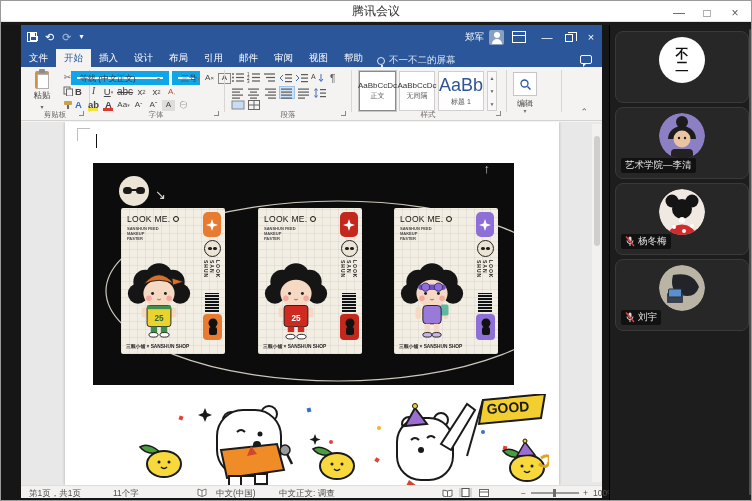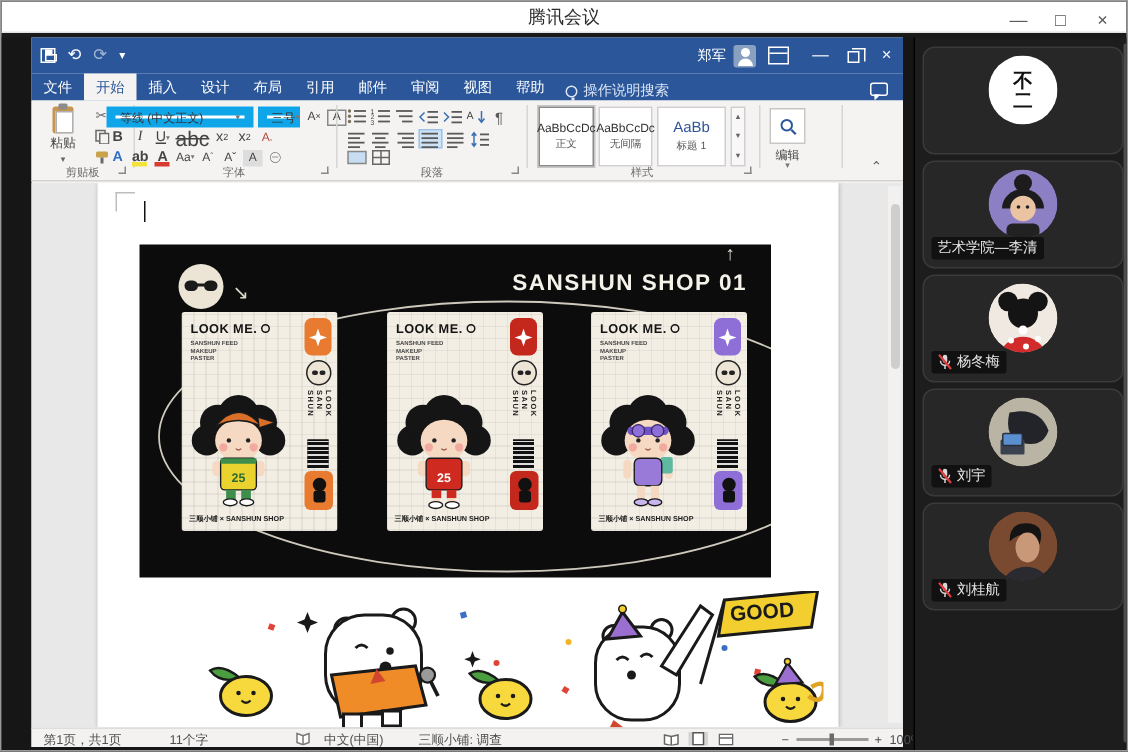--- a/index.html
+++ b/index.html
@@ -57,30 +57,30 @@
 .clip-ic:after{content:"";position:absolute;left:4px;top:-2px;width:6px;height:4px;background:#8c8c8c;border-radius:1px}
 .paste-lbl{font-size:8.5px;color:#444}
 .mini-col{position:absolute;left:40px;top:4px;display:flex;flex-direction:column;gap:2px}
 .mini-ic{width:13px;height:12px;display:flex;align-items:center;justify-content:center;color:#6a6a6a;font-size:9px}
 .combo{position:absolute;background:#fff;border:6px solid #0ea5e9;height:14px;display:flex;align-items:center;padding:0 3px;font-size:8px;color:#333;white-space:nowrap}
 .combo .car{margin-left:auto;font-size:6px;color:#777}
 .frow{position:absolute;display:flex;align-items:center;gap:2px}
 .fic{min-width:13px;height:12px;display:flex;align-items:center;justify-content:center;color:#444;font-size:9.5px;line-height:1}
 .fic sub,.fic sup{font-size:6px}
 .fic .u{text-decoration:underline}
-.fic .st{text-decoration:line-through;font-size:14px}
+.fic .st{text-decoration:line-through;font-size:10px}
 .fontcolor{position:relative;font-weight:bold}
 .fontcolor:after{content:"";position:absolute;left:1px;bottom:0;width:10px;height:3px;background:#d83b2e}
 .hilite{position:relative;font-weight:bold;color:#444}
 .hilite:after{content:"";position:absolute;left:1px;bottom:0;width:10px;height:3px;background:#f3e13c}
 .texteffect{color:#2f6fc4;font-weight:bold}
 .stylebox{position:absolute;top:4px;height:40px;background:#fff;border:1px solid #d0cece;display:flex;flex-direction:column;align-items:center;justify-content:center}
 .stylebox.sel{border:1px solid #8a8a8a;box-shadow:0 0 0 1px #c7c7c7}
 .st-prev{font-size:8px;color:#333;white-space:nowrap}
-.st-prev.big{font-size:10px;color:#2f5496}
+.st-prev.big{font-size:18px;color:#2f5496}
 .st-name{font-size:7px;color:#555;margin-top:1px}
 .st-scroll{position:absolute;top:4px;display:flex;flex-direction:column;width:10px;height:40px;border:1px solid #d0cece;background:#f8f8f8;align-items:center;justify-content:space-around;font-size:5px;color:#666}
 .edit-btn{position:absolute;top:5px;width:24px;height:24px;border:1px solid #c8c6c4;background:#fff;display:flex;align-items:center;justify-content:center}
 .edit-lbl{position:absolute;font-size:8px;color:#444;text-align:center}
 .chev{position:absolute;right:14px;bottom:3px;color:#666;font-size:9px}
 
 
 .w-doc{position:absolute;left:0;top:97px;width:100%;height:363px;background:#e9e8e8;overflow:hidden}
 .page{position:absolute;left:44px;top:0;width:494px;height:363px;background:#fff;box-shadow:0 0 3px rgba(0,0,0,.25)}
 .corner{position:absolute;left:12px;top:6px;width:13px;height:13px;border-left:1px solid #bdbdbd;border-top:1px solid #bdbdbd}
@@ -88,21 +88,21 @@
 .cursor{display:inline-block;width:1px;height:14px;background:#111;vertical-align:-2px;margin-left:1px}
 .doc-scroll{position:absolute;right:1px;top:2px;width:9px;height:358px;background:#f2f1f0}
 .doc-thumb{position:absolute;left:1.5px;top:12px;width:6px;height:110px;background:#cfcecd;border-radius:3px}
 
 
 .poster{position:absolute;left:28px;top:41px;width:421px;height:222px;background:#0c0c0c;overflow:hidden}
 .poster-title{position:absolute;right:16px;top:17px;color:#f5f2ea;font-size:15px;font-weight:800;letter-spacing:1px;white-space:nowrap}
 .arrow{position:absolute;color:#ddd8cd;font-size:13px}
 .card{position:absolute;top:45px;width:104px;height:146px;background:#f3eee4;border-radius:2px;overflow:hidden;
  background-image:repeating-linear-gradient(0deg,rgba(0,0,0,.05) 0 1px,transparent 1px 8px),repeating-linear-gradient(90deg,rgba(0,0,0,.05) 0 1px,transparent 1px 8px)}
-.card-head{position:absolute;left:6px;top:6px;font-size:8.5px;font-weight:700;color:#141414;letter-spacing:.3px;white-space:nowrap}
+.card-head{position:absolute;left:6px;top:6px;font-size:8.5px;font-weight:400;color:#141414;letter-spacing:.3px;white-space:nowrap}
 .card-dot{display:inline-block;width:6px;height:6px;border:1px solid #141414;border-radius:50%;vertical-align:0;position:relative}
 .card-sub{position:absolute;left:6px;top:18px;font-size:4px;line-height:5px;color:#4a4a4a;font-weight:700}
 .card-foot{position:absolute;left:5px;bottom:5px;font-size:4.8px;font-weight:800;color:#1c1c1c;white-space:nowrap}
 .card-side{position:absolute;right:3px;top:4px;width:20px;display:flex;flex-direction:column;align-items:center;gap:3px}
 .badge{width:18px;height:25px;border-radius:5px;display:flex;align-items:center;justify-content:center}
 .stamp{width:17px;height:17px;border-radius:50%;background:#ece5d6;border:1px solid #222;position:relative}
 .stamp:before{content:"";position:absolute;left:3px;top:6px;width:4px;height:3px;border-radius:2px;background:#222}
 .stamp:after{content:"";position:absolute;right:3px;top:6px;width:4px;height:3px;border-radius:2px;background:#222}
 .vtext{writing-mode:vertical-rl;font-size:5px;font-weight:800;color:#1c1c1c;letter-spacing:1px;height:30px}
 .barcode{width:14px;height:19px;background:#111;background-image:repeating-linear-gradient(0deg,#111 0 2px,#ddd 2px 3px)}
@@ -179,21 +179,21 @@
             <span class="tab">设计</span>
             <span class="tab">布局</span>
             <span class="tab">引用</span>
             <span class="tab">邮件</span>
             <span class="tab">审阅</span>
             <span class="tab">视图</span>
             <span class="tab">帮助</span>
           </span>
         <span class="tellme">
           <span class="bulb"></span>
-          <span>操作说明搜索</span>
+          <span>不一不二的屏幕</span>
         </span>
         <span class="comment-ic"></span>
       </div>
 
       <div class="w-ribbon">
         
         <div class="paste-btn">
           <span class="clip-ic"></span>
           <span class="paste-lbl">粘贴</span>
           <span style="font-size:6px;color:#666">▾</span>
@@ -427,21 +427,20 @@
               <ellipse cx="245" cy="128" rx="232" ry="90" fill="none" stroke="#cfc9bd" stroke-width="1.2"></ellipse>
             </svg>
             <svg width="34" height="34" style="position:absolute;left:24px;top:11px">
               <circle cx="17" cy="17" r="15" fill="#ece5d6"></circle>
               <rect x="6" y="13" width="9" height="7" rx="3.5" fill="#1a1a1a"></rect>
               <rect x="19" y="13" width="9" height="7" rx="3.5" fill="#1a1a1a"></rect>
               <rect x="14" y="15" width="6" height="2" fill="#1a1a1a"></rect>
             </svg>
             <span class="arrow" style="left:62px;top:24px">↘</span>
             <span class="arrow" style="right:24px;top:-2px">↑</span>
-            <div class="poster-title">SANSHUN SHOP 01</div>
             <span id="cards-holder"><div class="card" style="left: 28px;">
                   <div class="card-head"><span>LOOK ME.</span> <span class="card-dot"></span></div>
                   <div class="card-sub">
                     <div>SANSHUN FEED</div>
                     <div>MAKEUP</div>
                     <div>PASTER</div>
                   </div>
                   <div class="girl"><svg width="66" height="84" viewBox="0 0 72 90">
     <circle cx="13" cy="38" r="11" fill="#151515"></circle>
                       <circle cx="59" cy="38" r="11" fill="#151515"></circle>
@@ -656,21 +655,21 @@
       </div>
 
       <div class="w-status">
         <span class="ws-item" style="left:8px">第1页，共1页</span>
         <span class="ws-item" style="left:92px">11个字</span>
         <span class="ws-item" style="left:176px"><svg width="10" height="9">
               <path d="M1,1 L5,2.5 L9,1 L9,7 L5,8.5 L1,7 Z" fill="#fff" stroke="#777"></path>
               <line x1="5" y1="2.5" x2="5" y2="8.5" stroke="#777"></line>
             </svg></span>
         <span class="ws-item" style="left:195px">中文(中国)</span>
-        <span class="ws-item" style="left:258px">三顺小铺: 调查</span>
+        <span class="ws-item" style="left:258px">中文正文: 调查</span>
         <span class="viewic" style="left:420px">
             <svg width="11" height="8">
               <path d="M1,1 L5.5,2 L10,1 L10,7 L5.5,8 L1,7 Z" fill="#fff" stroke="#666"></path>
               <line x1="5.5" y1="2" x2="5.5" y2="8" stroke="#666"></line>
             </svg>
           </span>
         <span class="viewic" style="left:438px;background:#d6d4d2">
             <svg width="9" height="9">
               <rect x="1" y="0.5" width="7" height="8" fill="#fff" stroke="#555"></rect>
             </svg>
@@ -749,33 +748,14 @@
             <svg width="10" height="11">
               <rect x="3.5" y="0.5" width="3" height="5.5" rx="1.5" fill="#d8d8d8"></rect>
               <path d="M2,4.5 a3,3 0 0 0 6,0" fill="none" stroke="#d8d8d8"></path>
               <line x1="5" y1="7.5" x2="5" y2="10" stroke="#d8d8d8"></line>
               <line x1="1" y1="0.5" x2="9" y2="10" stroke="#e03e3e" stroke-width="1.5"></line>
             </svg>
           </span>
           <span class="nm">刘宇</span>
         </div>
       </div>
-      <div class="tile" style="top: 310px;">
-        <div class="av"><svg width="46" height="46">
-            <circle cx="23" cy="23" r="23" fill="#7a4a30"></circle>
-            <path d="M14,20 Q14,6 28,8 Q38,10 34,22 L30,18 Q22,12 14,20 Z" fill="#141414"></path>
-            <ellipse cx="26" cy="24" rx="8" ry="10" fill="#c89878"></ellipse>
-            <path d="M10,46 a16,14 0 0 1 30,0 Z" fill="#2a2a30"></path>
-          </svg></div>
-        <div class="nlabel">
-          <span style="display: flex;">
-            <svg width="10" height="11">
-              <rect x="3.5" y="0.5" width="3" height="5.5" rx="1.5" fill="#d8d8d8"></rect>
-              <path d="M2,4.5 a3,3 0 0 0 6,0" fill="none" stroke="#d8d8d8"></path>
-              <line x1="5" y1="7.5" x2="5" y2="10" stroke="#d8d8d8"></line>
-              <line x1="1" y1="0.5" x2="9" y2="10" stroke="#e03e3e" stroke-width="1.5"></line>
-            </svg>
-          </span>
-          <span class="nm">刘桂航</span>
-        </div>
-      </div>
     </div>
 </div>
 
 </body></html>

